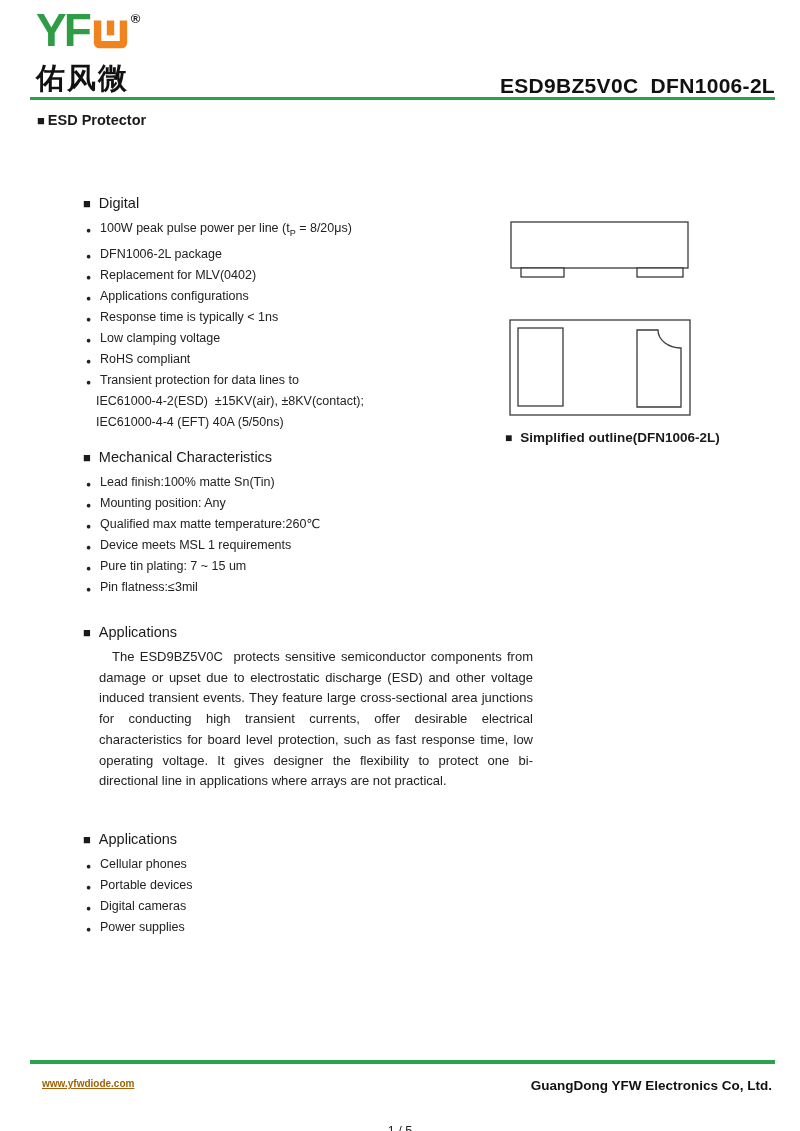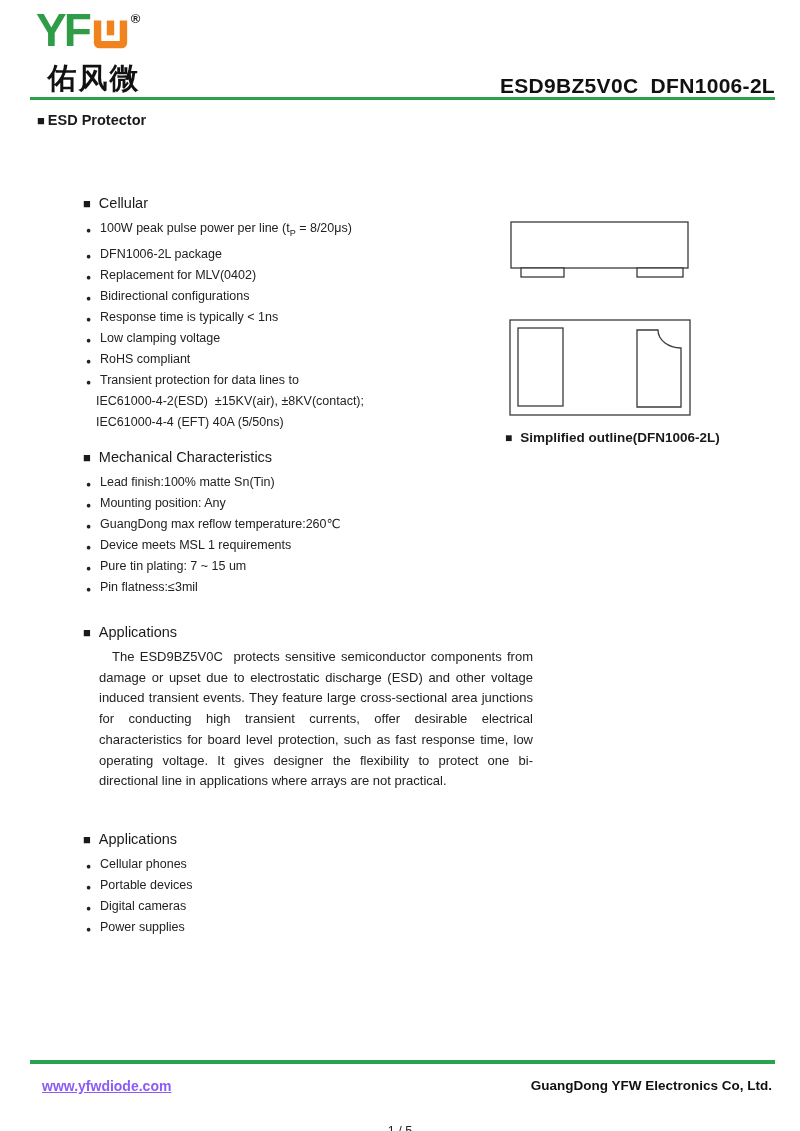--- a/index.html
+++ b/index.html
@@ -3,21 +3,21 @@
 <meta charset="utf-8">
 <style>
   html,body { margin:0; padding:0; background:#888; }
   .page {
     position:relative; width:800px; height:1131px; margin:0 auto;
     background:#ffffff; overflow:hidden;
     font-family:"Liberation Sans", "DejaVu Sans", sans-serif;
     color:#1a1a1a;
   }
   
-  .logo { position:absolute; left:36px; top:12px;text-align:right; }
+  .logo { position:absolute; left:36px; top:12px; }
   .logo-row { display:flex; align-items:flex-start; }
   .logo-yf {
     font-size:46px; font-weight:bold; line-height:0.82;
     color:#2f9c46; letter-spacing:-3px;
   }
   .logo-mark { margin-left:3px; margin-top:3px; }
   .logo-reg { font-size:13px; font-weight:bold; color:#222; margin-left:2px; line-height:1; }
   .logo-cn { font-size:29px; font-weight:bold; color:#111; letter-spacing:2px; margin-top:3px; }
   .doc-title {
     position:absolute; right:25px; top:74px;
@@ -54,21 +54,21 @@
   .pkg { position:absolute; left:505px; top:213px; }
   .pkg svg { display:block; }
   .outline-caption {
     position:absolute; left:505px; top:430px;
     font-size:13.5px; font-weight:bold; display:flex; align-items:center; gap:8px;
   }
   .outline-caption .sq { font-size:12px; }
   
   .footer-url {
     position:absolute; left:42px; top:1078px;
-    font-size:14px; font-weight:bold; color:#8b5cf6;
+    font-size:10px; font-weight:bold; color:#a16207;
     text-decoration:underline; cursor:pointer;
   }
   .footer-page {
     position:absolute; left:0; top:1124px; width:800px; text-align:center;
     font-size:12.5px; color:#222;
   }
   .footer-company {
     position:absolute; right:28px; top:1078px;
     font-size:13.5px; font-weight:bold; color:#111;
   }
@@ -96,29 +96,29 @@
   <div class="rule rule-top"></div>
 
   <div class="doc-subtitle">
     <span class="sq">■</span>
     <span>ESD Protector</span>
   </div>
 
   <div class="section sec-feature">
     <div class="section-title">
       <span class="sq">■</span>
-      <span>Cellular</span>
+      <span>Digital</span>
     </div>
     <ul class="blist">
       <li>
         <span class="blt">●</span><span>100W peak pulse power per line (t</span><sub class="subscript">P</sub><span> = 8/20μs)</span>
       </li>
       <li><span class="blt">●</span><span>DFN1006-2L package</span></li>
       <li><span class="blt">●</span><span>Replacement for MLV(0402)</span></li>
-      <li><span class="blt">●</span><span>Bidirectional configurations</span></li>
+      <li><span class="blt">●</span><span>Applications configurations</span></li>
       <li><span class="blt">●</span><span>Response time is typically &lt; 1ns</span></li>
       <li><span class="blt">●</span><span>Low clamping voltage</span></li>
       <li><span class="blt">●</span><span>RoHS compliant</span></li>
       <li><span class="blt">●</span><span>Transient protection for data lines to</span></li>
       <li class="sub-line"><span>IEC61000-4-2(ESD)&nbsp; ±15KV(air), ±8KV(contact);</span></li>
       <li class="sub-line"><span>IEC61000-4-4 (EFT) 40A (5/50ns)</span></li>
     </ul>
   </div>
 
   <div class="pkg">
@@ -144,21 +144,21 @@
   </div>
 
   <div class="section sec-mech">
     <div class="section-title">
       <span class="sq">■</span>
       <span>Mechanical Characteristics</span>
     </div>
     <ul class="blist">
       <li><span class="blt">●</span><span>Lead finish:100% matte Sn(Tin)</span></li>
       <li><span class="blt">●</span><span>Mounting position: Any</span></li>
-      <li><span class="blt">●</span><span>GuangDong max reflow temperature:260℃</span></li>
+      <li><span class="blt">●</span><span>Qualified max matte temperature:260℃</span></li>
       <li><span class="blt">●</span><span>Device meets MSL 1 requirements</span></li>
       <li><span class="blt">●</span><span>Pure tin plating: 7 ~ 15 um</span></li>
       <li><span class="blt">●</span><span>Pin flatness:≤3mil</span></li>
     </ul>
   </div>
 
   <div class="section sec-desc">
     <div class="section-title">
       <span class="sq">■</span>
       <span>Applications</span>

